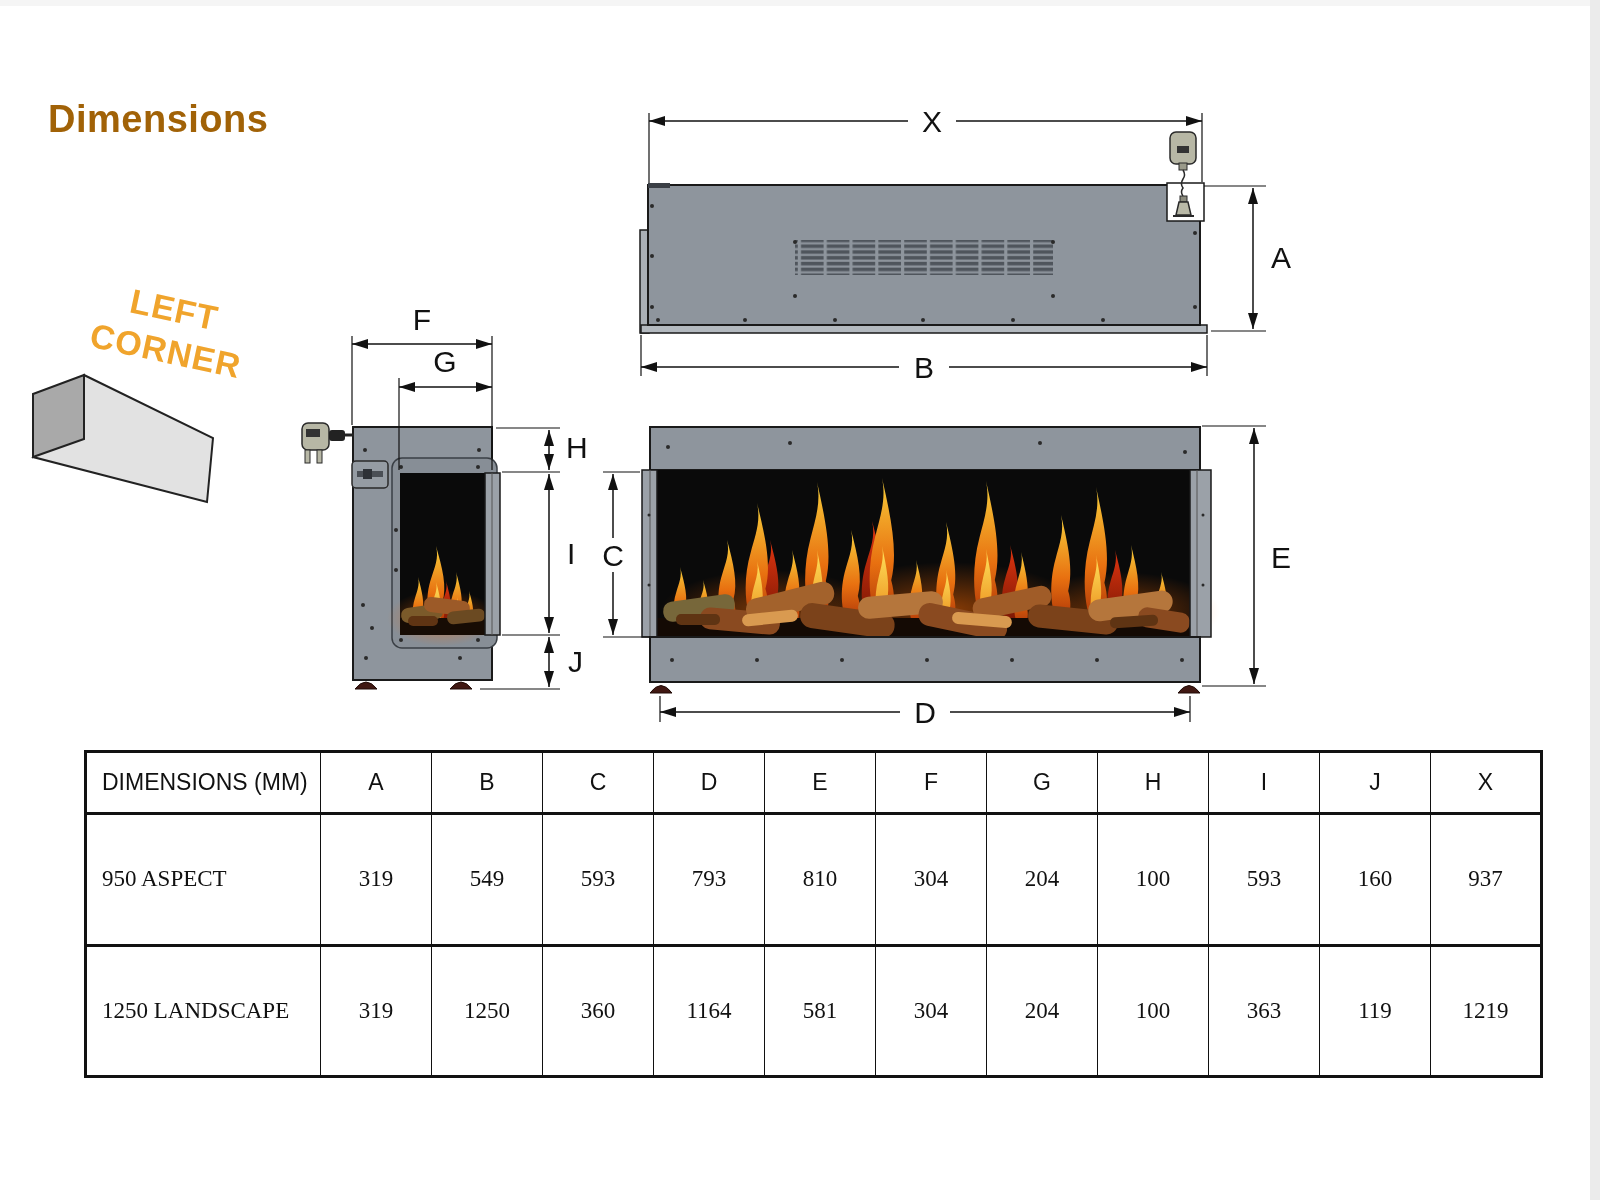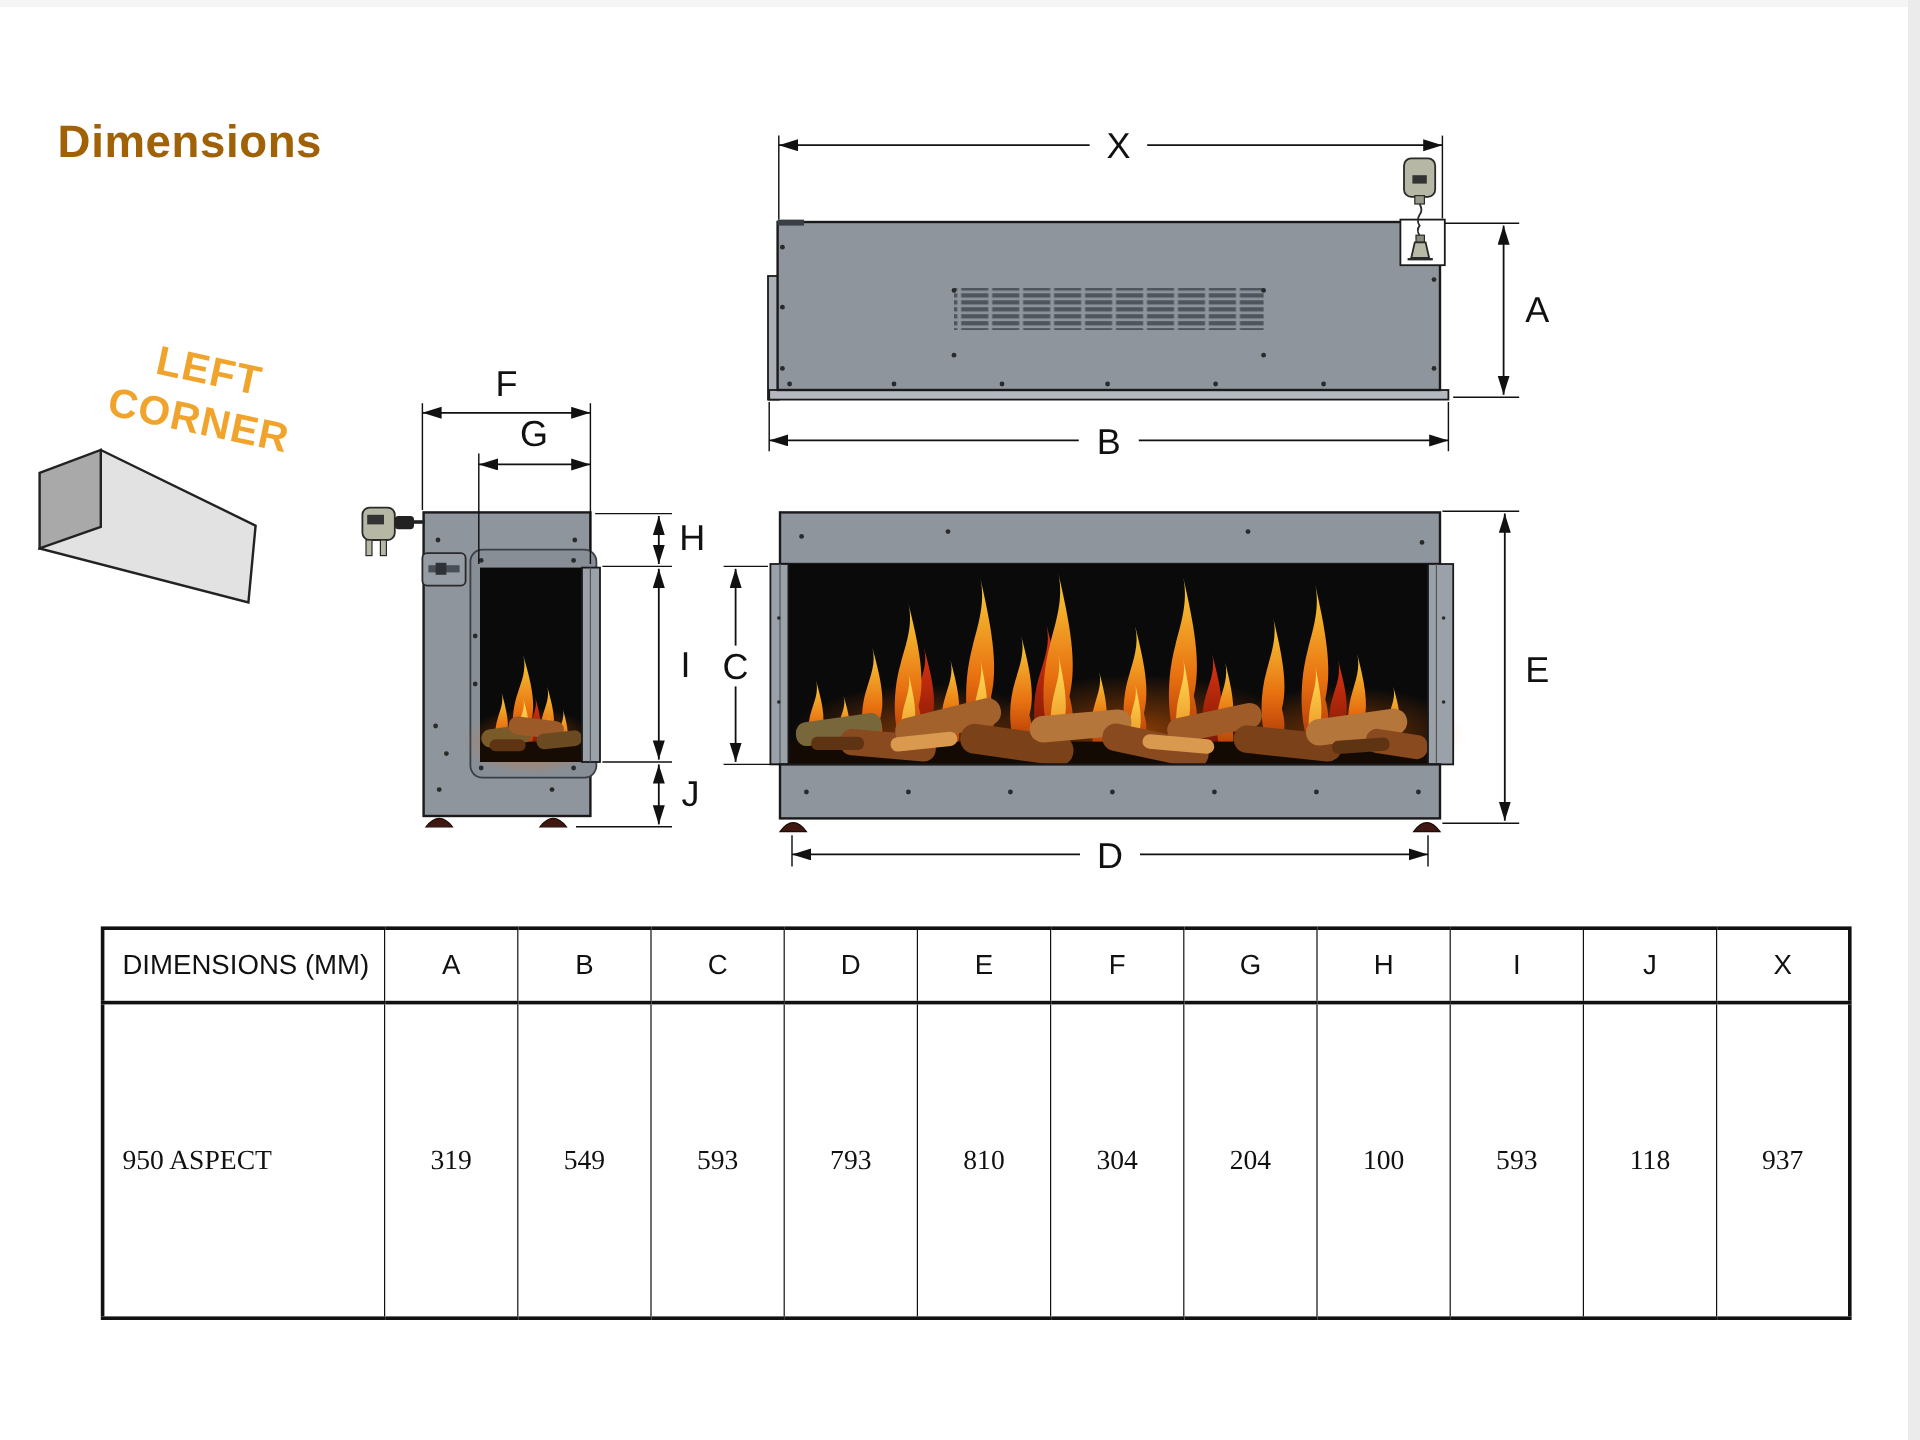--- a/index.html
+++ b/index.html
@@ -25,21 +25,21 @@
   .dim-table{
     position:absolute;left:84px;top:750px;width:1456px;height:328px;
     border-collapse:collapse;table-layout:fixed;background:#fff;
     font-size:23px;color:#111;
   }
   .dim-table th,.dim-table td{
     border-left:1px solid #111;border-right:1px solid #111;
     border-top:3px solid #111;border-bottom:3px solid #111;
     text-align:center;font-weight:400;padding:0;
   }
-  .dim-table{border:3px solid #111;margin-top:22px;}
+  .dim-table{border:3px solid #111;}
   .dim-table .rowhead{text-align:left;padding-left:15px;}
   .dim-table thead tr{height:62px;}
   .dim-table tbody tr{height:66px;font-family:Liberation Serif, serif;}
   .col-model{width:235px;}
   .col-dim{width:111px;}
 </style>
 </head>
 <body>
 
 <div class="edge-top"></div>
@@ -394,17 +394,31 @@
       <td class="rowhead">950 ASPECT</td>
       <td>319</td>
       <td>549</td>
       <td>593</td>
       <td>793</td>
       <td>810</td>
       <td>304</td>
       <td>204</td>
       <td>100</td>
       <td>593</td>
-      <td>118</td>
+      <td>160</td>
       <td>937</td>
+    </tr>
+    <tr>
+      <td class="rowhead">1250 LANDSCAPE</td>
+      <td>319</td>
+      <td>1250</td>
+      <td>360</td>
+      <td>1164</td>
+      <td>581</td>
+      <td>304</td>
+      <td>204</td>
+      <td>100</td>
+      <td>363</td>
+      <td>119</td>
+      <td>1219</td>
     </tr>
   </tbody>
 </table>
 
 </body></html>

